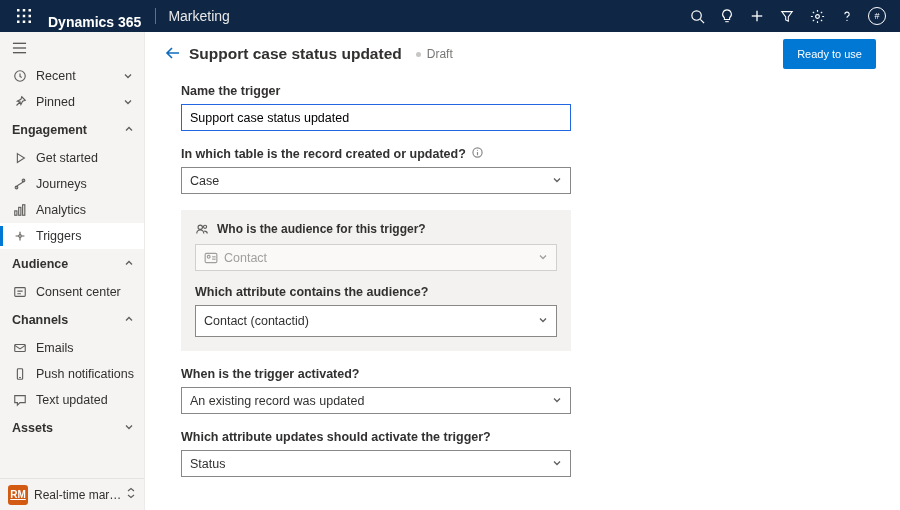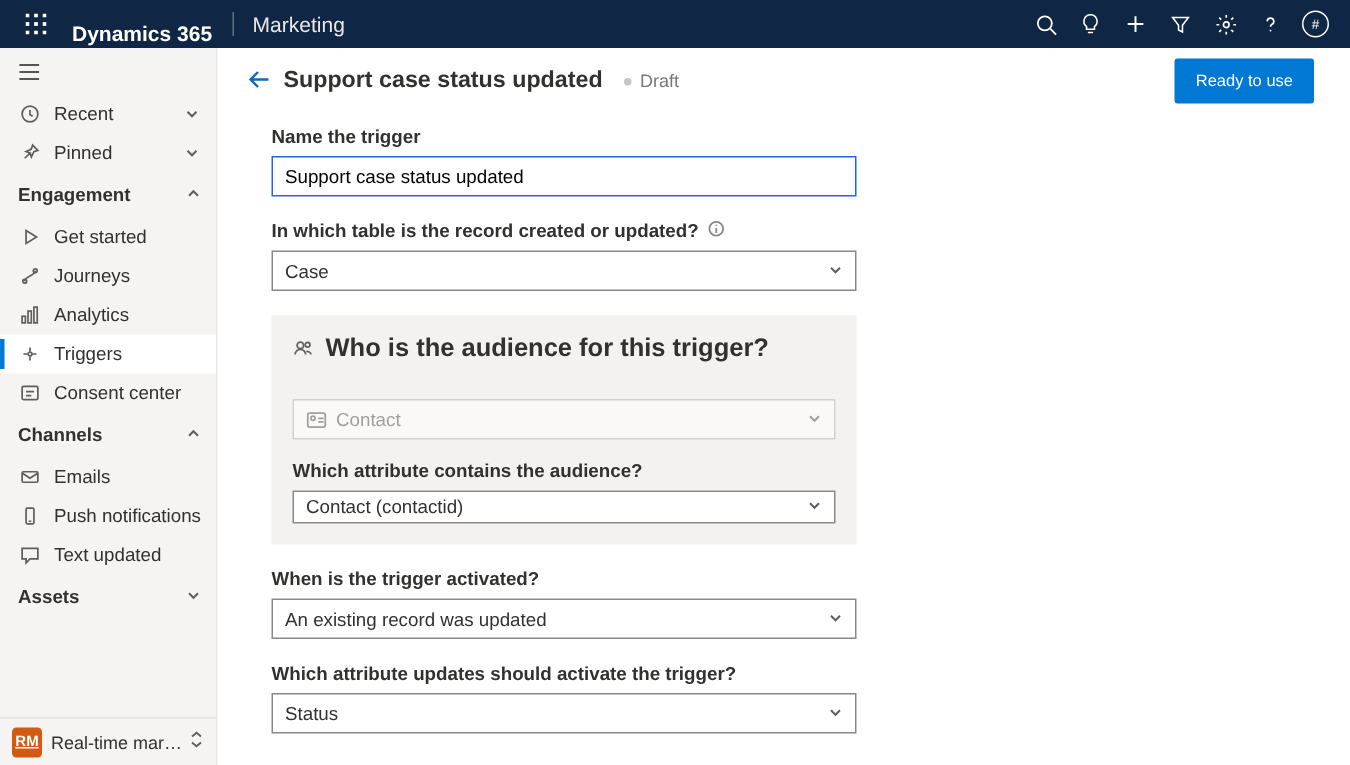--- a/index.html
+++ b/index.html
@@ -41,27 +41,27 @@
   .page-header .spacer { flex:1; }
   .primary-btn { background:#0078d4; color:#fff; border:none; height:30px; padding: 0 14px; font-size:11px; cursor:pointer; border-radius:2px; }
   .form { padding: 8px 0 0 36px; max-width: 560px; }
   .form-label { font-size:12.5px; font-weight:600; margin-bottom:6px; display:flex; align-items:center; gap:6px; }
   .form-field { margin-bottom: 16px; }
   .text-input { width: 390px; height:27px; border:1.5px solid #2266e3; padding: 0 8px; font-size:12.5px; font-family:inherit; }
   .select-box { width: 390px; height:27px; border:1px solid #8a8886; display:flex; align-items:center; padding: 0 8px; font-size:12.5px; cursor:pointer; background:#fff; }
   .select-box .val { flex:1; }
   .chev-down svg { stroke:#605e5c; fill:none; stroke-width:1.3; }
   .audience-box { width: 390px; background:#f3f2f1; padding: 12px 14px 14px 14px; margin-bottom:16px; }
-  .audience-title { display:flex; align-items:center; gap:8px; font-weight:600; font-size:17px; margin-bottom:24px; }
+  .audience-title { display:flex; align-items:center; gap:8px; font-weight:600; font-size:12px; margin-bottom:8px; }
   .audience-title svg { stroke:#605e5c; fill:none; stroke-width:1.3; }
   .inner-select { width: 100%; height:27px; border:1px solid #d2d0ce; display:flex; align-items:center; padding: 0 8px; font-size:12.5px; background:#faf9f8; color:#a19f9d; margin-bottom:14px; cursor:default; }
   .inner-select .ico-contact { width:14px; height:14px; margin-right:6px; }
   .inner-select .val { flex:1; }
   .inner-label { font-size:12.5px; font-weight:600; margin-bottom:6px; }
-  .inner-select2 { width: 100%; height:22px; border:1px solid #8a8886; display:flex; align-items:center; padding: 0 8px; font-size:12.5px; background:#fff; cursor:pointer; }
+  .inner-select2 { width: 100%; height:32px; border:1px solid #8a8886; display:flex; align-items:center; padding: 0 8px; font-size:12.5px; background:#fff; cursor:pointer; }
   .inner-select2 .val { flex:1; }
   .info-icon svg { stroke:#8a8886; fill:none; stroke-width:1.3; }
 </style>
 </head>
 <body>
 
 <div class="topbar">
   <div class="waffle">
     <svg width="14" height="14" viewBox="0 0 14 14">
         <g fill="#fff">
@@ -194,20 +194,26 @@
     <div class="nav-item selected">
       <span class="ico">
           <svg width="14" height="14" viewBox="0 0 16 16">
             <path d="M3 8h3M10 8h3M8 3v3M8 10v3"></path>
             <circle cx="8" cy="8" r="1.5"></circle>
           </svg>
         </span>
       <span class="label">Triggers</span>
     </div>
 
+    <div class="group-header">
+      <span class="label">Audience</span>
+      <span class="chev chev-down"><svg width="10" height="10" viewBox="0 0 10 10">
+            <path d="M2 6.5l3-3 3 3" stroke="#605e5c" fill="none" stroke-width="1.3"></path>
+          </svg></span>
+    </div>
     <div class="nav-item">
       <span class="ico">
           <svg width="14" height="14" viewBox="0 0 16 16">
             <rect x="2" y="3" width="12" height="10" rx="1"></rect>
             <path d="M5 7h6M5 10h4"></path>
           </svg>
         </span>
       <span class="label">Consent center</span>
     </div>
 

